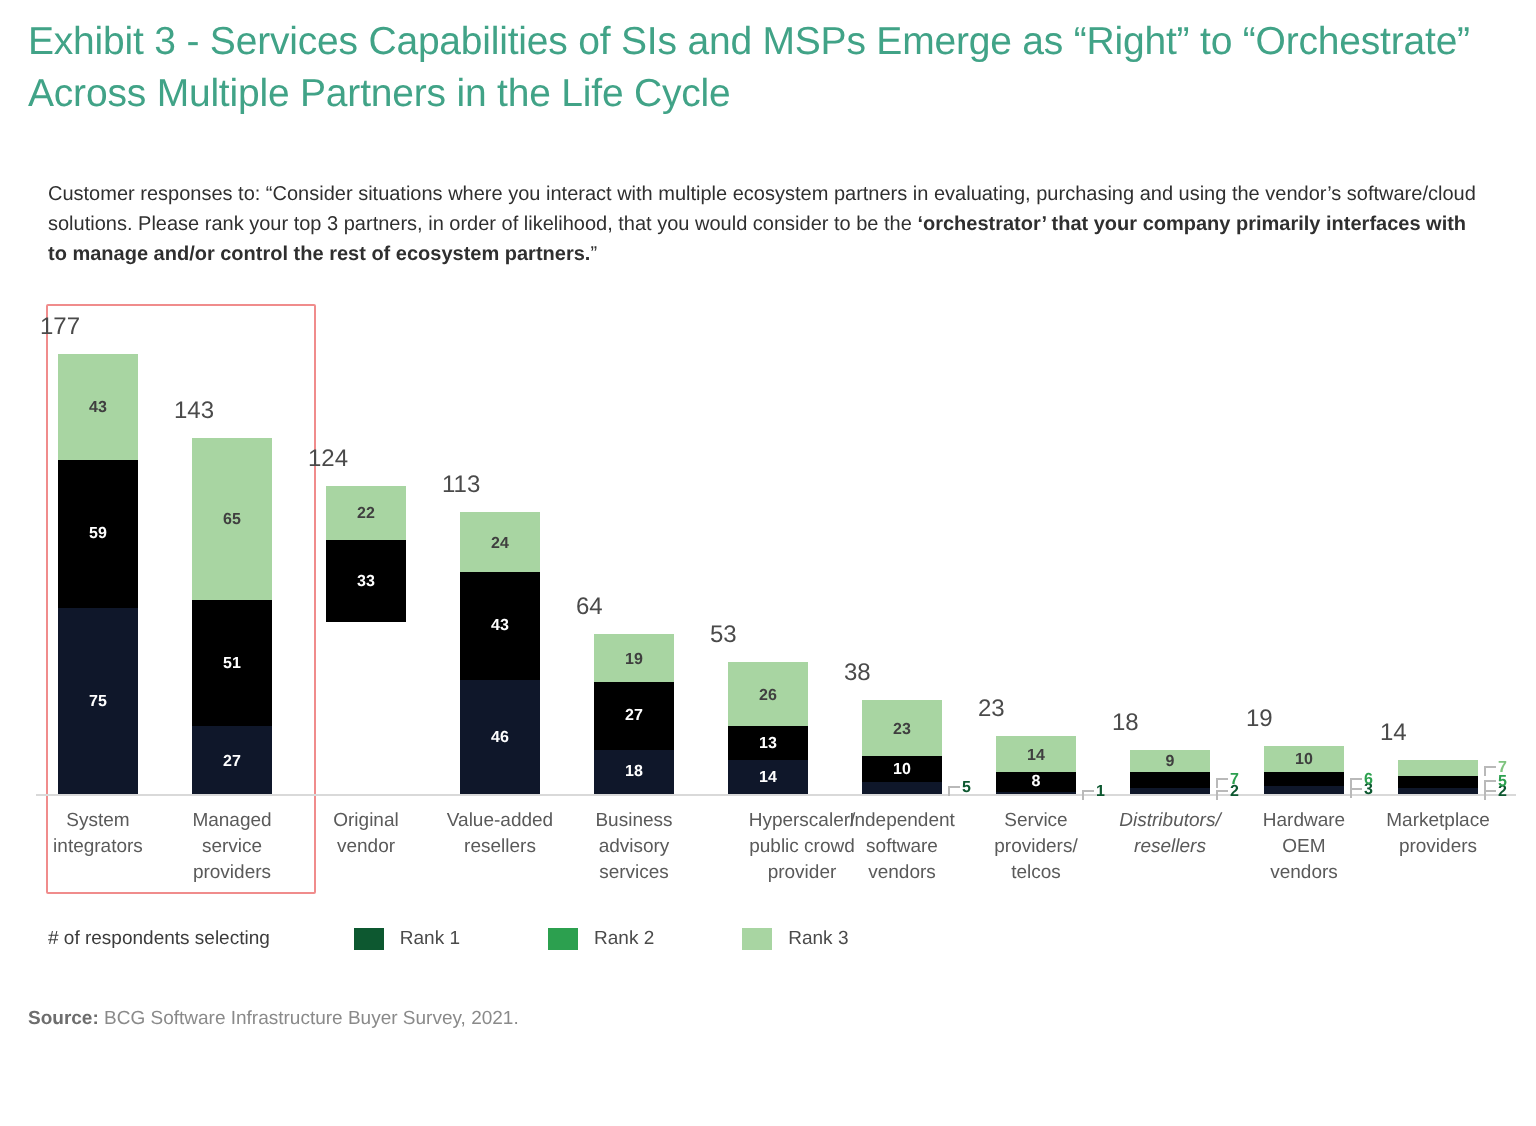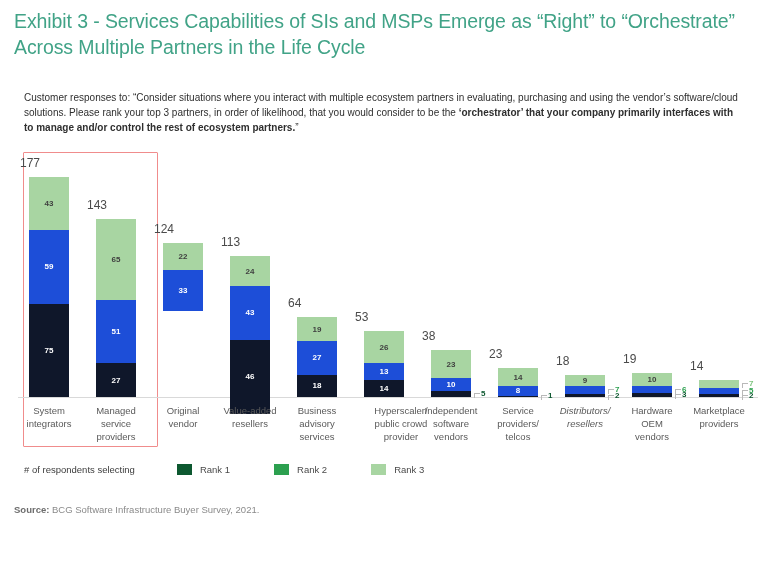--- a/index.html
+++ b/index.html
@@ -79,21 +79,21 @@
     position: relative;
     width: 100%;
     display: flex;
     align-items: center;
     justify-content: center;
     font-size: 8px;
     font-weight: bold;
     box-sizing: border-box;
   }
   .seg.r1 { background: #0f172a; color: #ffffff; }
-  .seg.r2 { background: #1d4ed8; color: #ffffff; }
+  .seg.r2 { background: #000000; color: #ffffff; }
   .seg.r3 { background: #a8d5a2; color: #3f3f3f; }
   .seg.tiny { font-size: 0; }
 
   
   .callout {
     position: absolute;
     font-size: 8px;
     font-weight: bold;
     color: #0d5830;
     white-space: nowrap;
@@ -198,21 +198,21 @@
         </div>
       </div>
       <div class="bar-total" style="left: 154px; width: 58px; top: 221.62px;">124</div>
       <div class="bar-stack" style="position: absolute; left: 230px; top: 256.315px; width: 40px; height: 140.685px;">
         <div class="seg r3" style="height: 29.88px;">
           <span>24</span>
         </div>
         <div class="seg r2" style="height: 53.535px;">
           <span>43</span>
         </div>
-        <div class="seg r1" style="height: 74px;">
+        <div class="seg r1" style="height: 57px;">
           <span>46</span>
         </div>
       </div>
       <div class="bar-total" style="left: 221px; width: 58px; top: 235.315px;">113</div>
       <div class="bar-stack" style="position: absolute; left: 297px; top: 317.32px; width: 40px; height: 79.68px;">
         <div class="seg r3" style="height: 23.655px;">
           <span>19</span>
         </div>
         <div class="seg r2" style="height: 33.615px;">
           <span>27</span>

